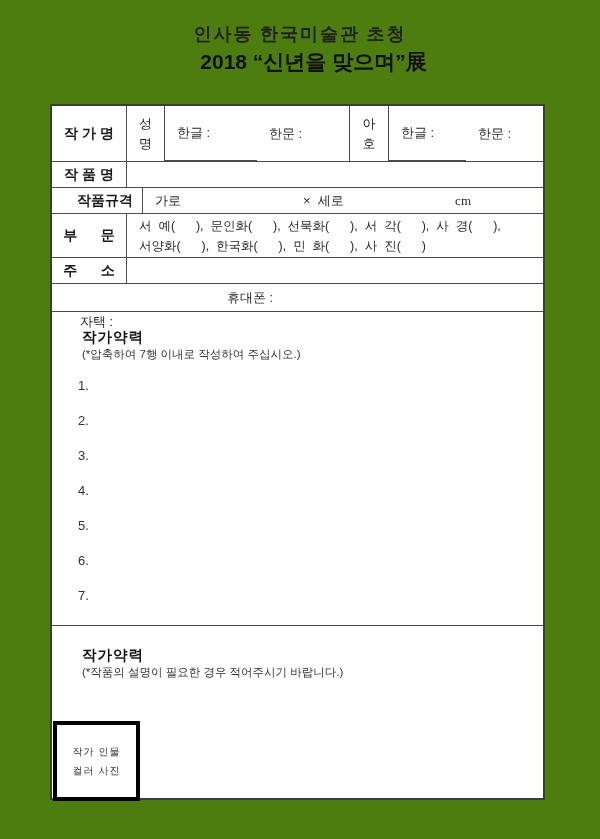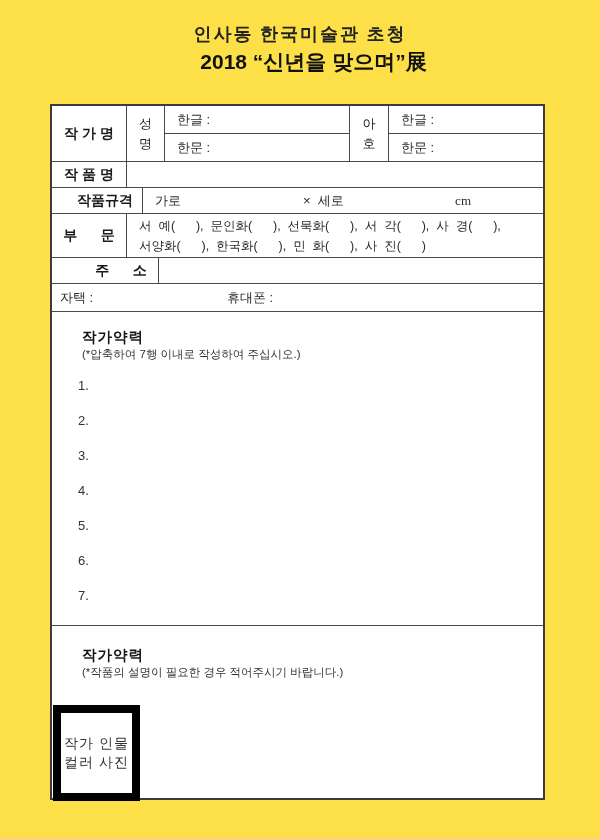--- a/index.html
+++ b/index.html
@@ -1,19 +1,19 @@
 <!DOCTYPE html>
 <html><head>
 <meta charset="utf-8">
 <style>
   * { margin:0; padding:0; box-sizing:border-box; }
   html,body { background:#e9e9e9; }
   .page {
     position:relative; width:600px; height:839px; margin:0 auto;
-    background:#fde047; color:#1d1d1d; overflow:hidden;
+    background:#4d7c0f; color:#1d1d1d; overflow:hidden;
     font-family:"Liberation Sans", sans-serif;
   }
   
   .hdr-sub {
     position:absolute; top:22px; left:0; width:100%;
     text-align:center; font-family:"Liberation Serif", serif;
     font-weight:bold; font-size:18px; letter-spacing:2px; color:#222;
   }
   .hdr-title {
     position:absolute; top:48px; left:0; width:100%;
@@ -29,45 +29,45 @@
   .cell { border-right:1px solid #4a4a4a; }
   .cell:last-child { border-right:none; }
   .lblcell {
     width:75px; flex:0 0 75px; display:flex; align-items:center; justify-content:center;
     font-weight:bold; font-size:14px; white-space:pre; color:#1a1a1a;
   }
   .subcell {
     display:flex; flex-direction:column; align-items:center; justify-content:center;
     font-size:13px; line-height:20px; color:#222;
   }
-  .stack { display:flex; flex-direction:column; }
+  .stack { display:flex; flex-direction:row; }
   .stack > div { flex:1; display:flex; align-items:center; padding-left:12px;
                  font-size:13px; color:#2a2a2a; }
   .stack > div:first-child { border-bottom:1px solid #4a4a4a; }
   .fieldcell { position:relative; font-size:13px; color:#2a2a2a; }
   .fieldcell .ftxt { position:absolute; top:50%; transform:translateY(-50%); white-space:pre; }
   
   .catcell { display:flex; flex-direction:column; justify-content:center;
              padding-left:12px; font-size:12.5px; color:#2a2a2a; line-height:20px; }
   .catcell div { white-space:pre; }
   
   .bio { width:100%; height:314px; border-bottom:1px solid #4a4a4a;
          padding:16px 0 0 18px; }
   .sec-head { display:flex; align-items:baseline;flex-direction:column; }
   .sec-label { font-weight:bold; font-size:14.5px; letter-spacing:1px; color:#161616; }
   .sec-note { font-size:11.5px; color:#333; margin-left:12px; white-space:pre; }
   .bio-lines { margin-top:16px; }
   .bio-line { height:35px; padding-left:8px; font-size:13px; color:#333; }
   
   .desc { position:relative; width:100%; height:176px; padding:20px 0 0 18px; }
   .photo-box {
-    position:absolute; left:1px; bottom:1px; width:87px; height:96px;
-    border:8px solid #000000; background:#fff;
+    position:absolute; left:1px; bottom:1px; width:87px; height:80px;
+    border:4px solid #000000; background:#fff;
     display:flex; flex-direction:column; align-items:center; justify-content:center;
-    font-size:14px; line-height:19px; color:#333; letter-spacing:1px;
+    font-size:10px; line-height:19px; color:#333; letter-spacing:1px;
   }
 </style>
 </head>
 <body>
 
 <div class="page">
 
   <div class="hdr-sub">인사동 한국미술관 초청</div>
   <div class="hdr-title">2018 “신년을 맞으며”展</div>
 
@@ -108,28 +108,28 @@
     </div>
 
     <div class="frow" style="height:44px;">
       <div class="cell lblcell">부      문</div>
       <div class="cell catcell" style="flex:1;">
         <div>서  예(      ),  문인화(      ),  선묵화(      ),  서  각(      ),  사  경(      ),</div>
         <div>서양화(      ),  한국화(      ),  민  화(      ),  사  진(      )</div>
       </div>
     </div>
 
-    <div class="frow" style="height:26px;padding-left:32px;">
+    <div class="frow" style="height:26px;">
       <div class="cell lblcell">주      소</div>
       <div class="cell fieldcell" style="flex:1;"></div>
     </div>
 
     <div class="frow" style="height:28px;">
       <div class="cell fieldcell" style="flex:1;">
-        <span class="ftxt" style="left:8px;">자택 :</span>
+        <span class="ftxt" style="left:28px;margin-top:24px;">자택 :</span>
         <span class="ftxt" style="left:175px;">휴대폰 :</span>
       </div>
     </div>
 
     <div class="bio">
       <div class="sec-head">
         <span class="sec-label">작가약력</span>
         <span class="sec-note">(*압축하여 7행 이내로 작성하여 주십시오.)</span>
       </div>
       <div class="bio-lines">

